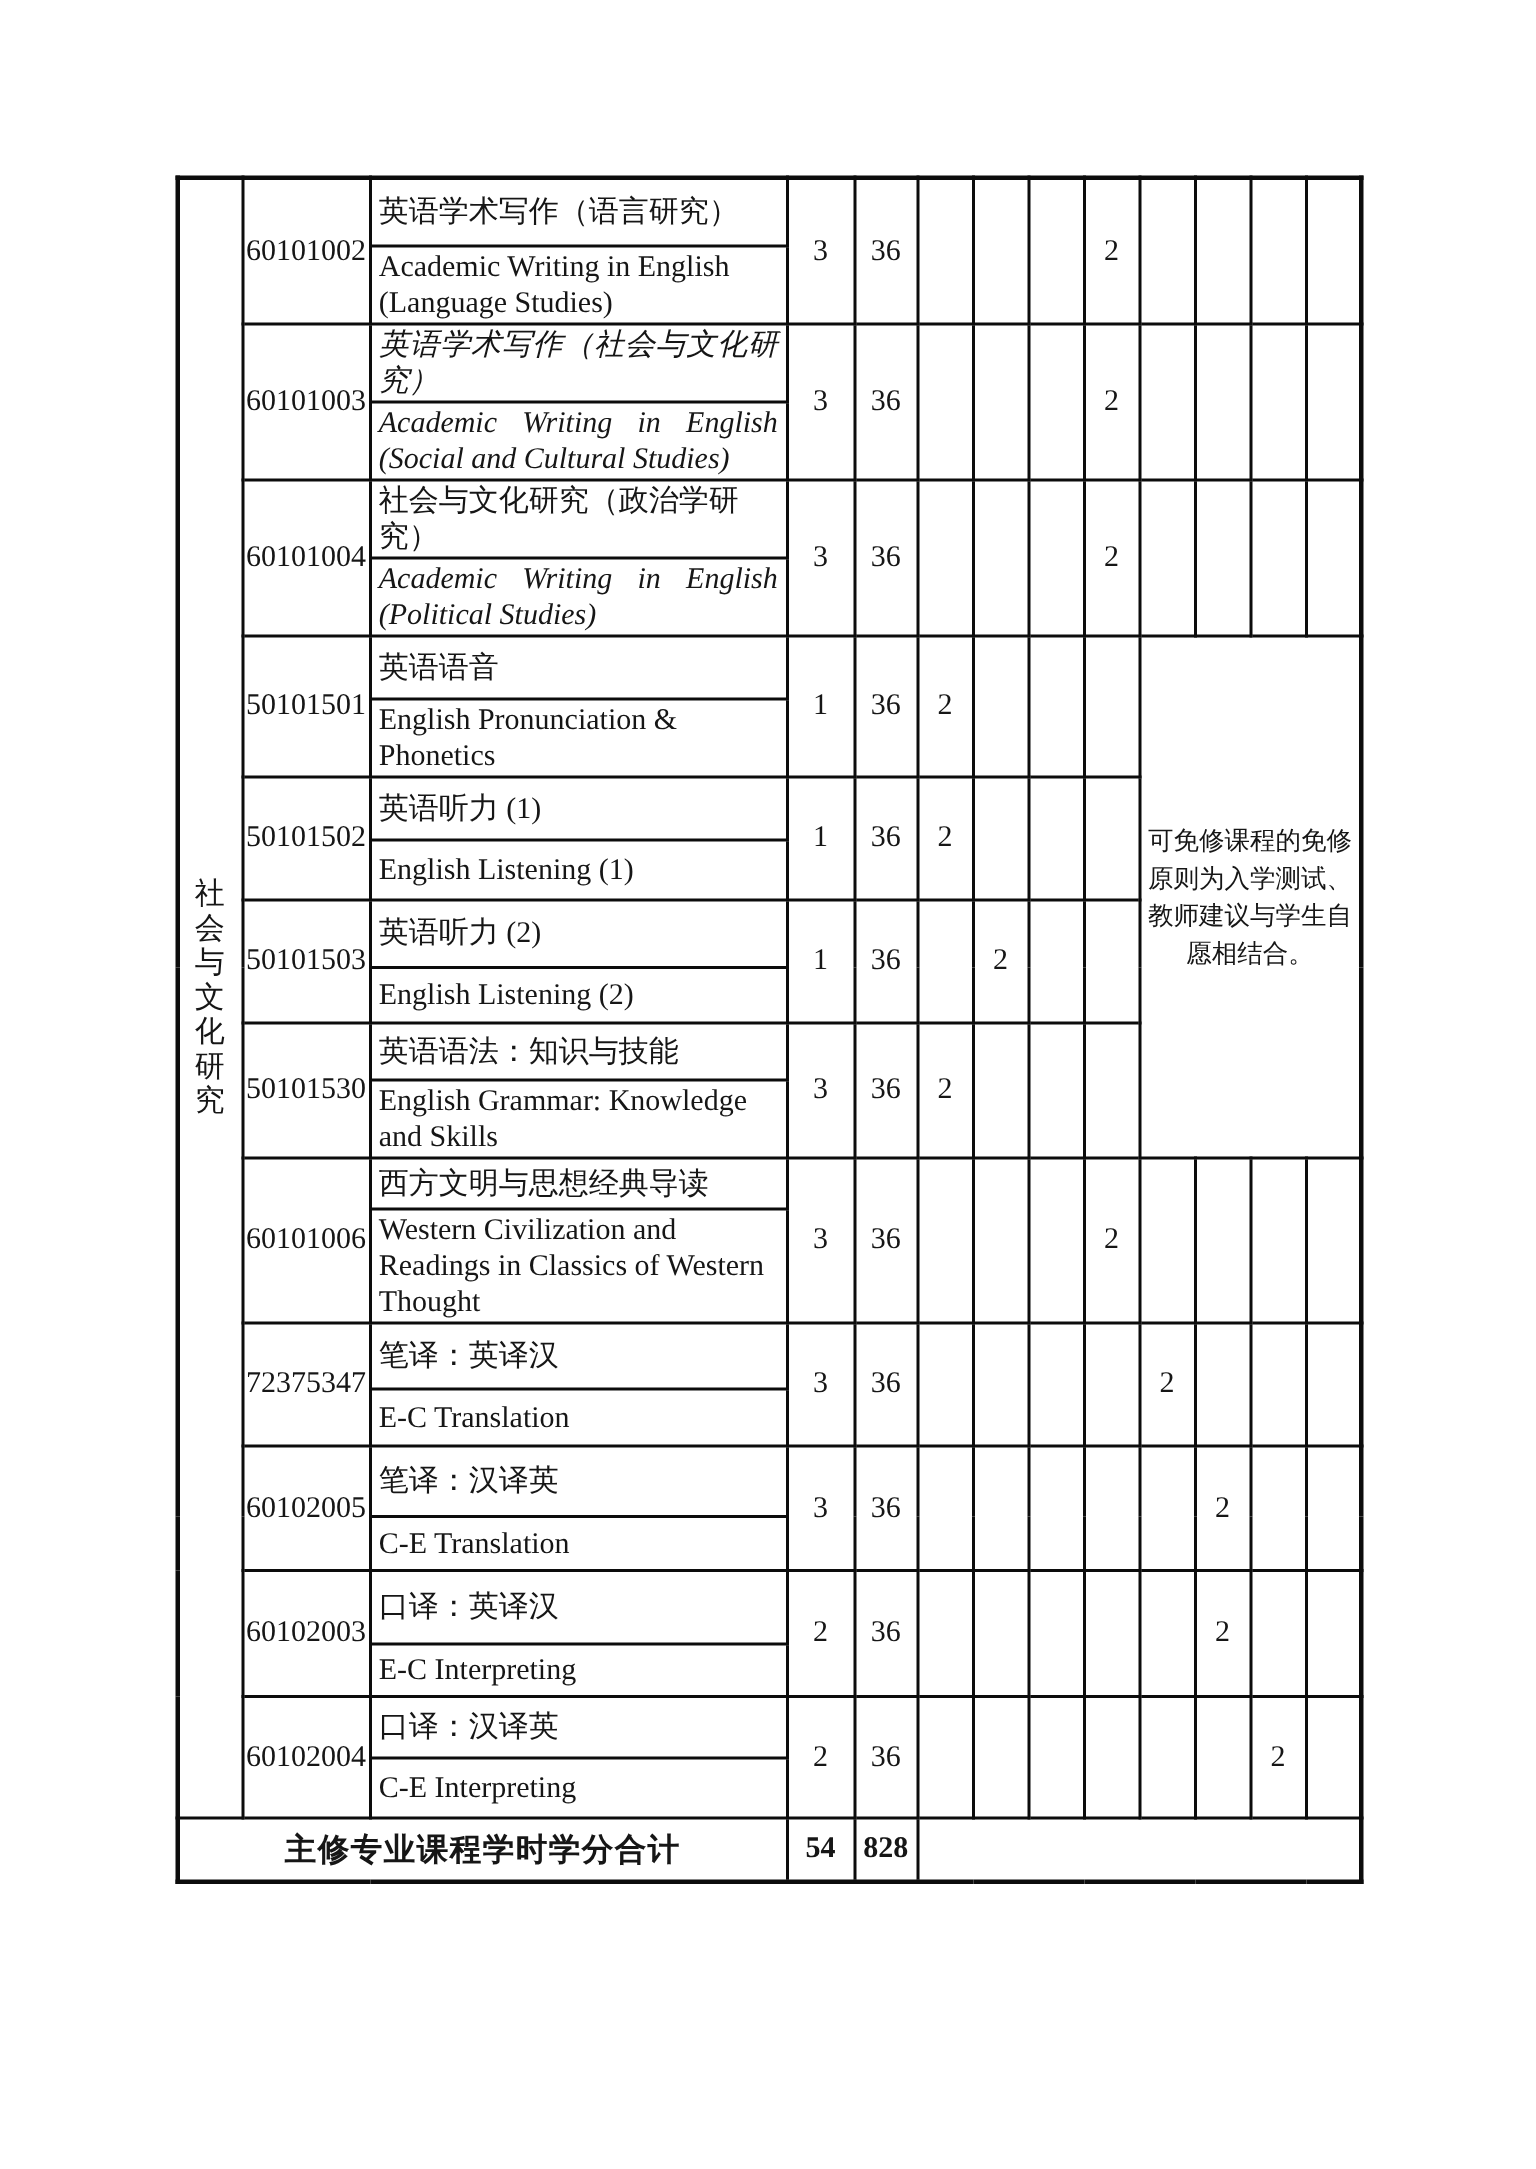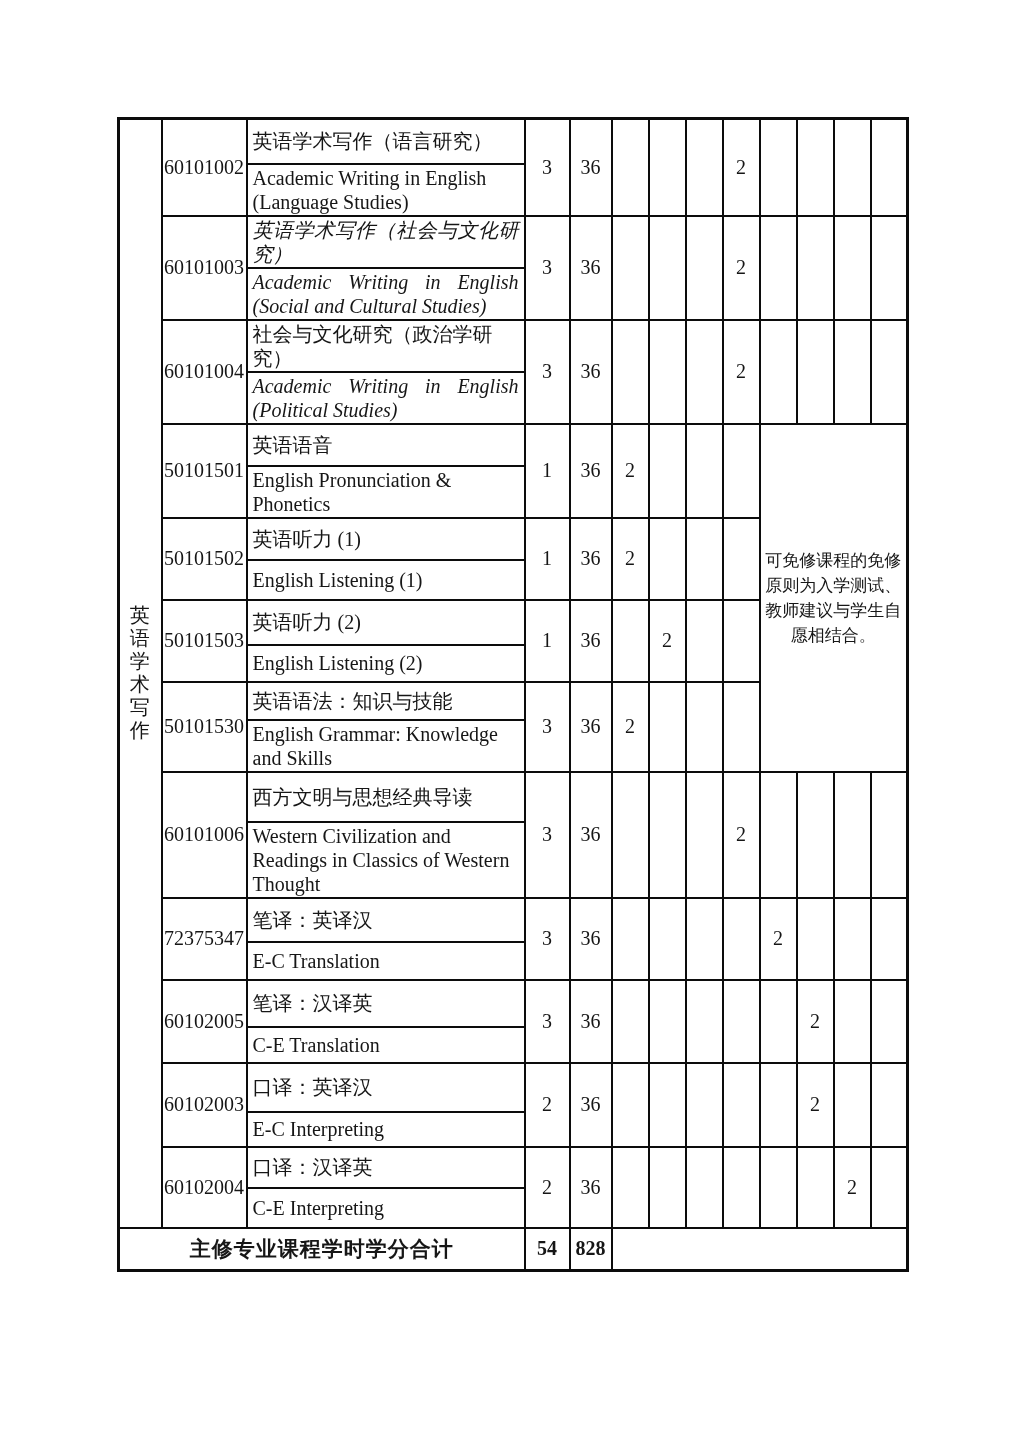--- a/index.html
+++ b/index.html
@@ -66,21 +66,21 @@
         <col style="width:37px">
         <col style="width:37px">
     <col style="width:37px">
         <col style="width:37px">
         <col style="width:37px">
         <col style="width:37px">
   </colgroup>
   <tbody>
 
     <tr>
-      <td class="cat" rowspan="24">英语学术写作</td>
+      <td class="cat" rowspan="24">社会与文化研究</td>
       <td class="code" rowspan="2">60101002</td>
       <td class="name zh" style="height:45px">英语学术写作（语言研究）</td>
       <td class="num" rowspan="2">3</td>
       <td class="num" rowspan="2">36</td>
       <td class="num" rowspan="2"></td>
       <td class="num" rowspan="2"></td>
       <td class="num" rowspan="2"></td>
       <td class="num" rowspan="2">2</td>
       <td class="num" rowspan="2"></td>
       <td class="num" rowspan="2"></td>
@@ -179,21 +179,21 @@
       <td class="num" rowspan="2"></td>
       <td class="num" rowspan="2"></td>
       <td class="num" rowspan="2"></td>
     </tr>
     <tr>
       <td class="name en" style="height:50px">English Grammar: Knowledge and Skills</td>
     </tr>
 
     <tr>
       <td class="code" rowspan="2">60101006</td>
-      <td class="name zh" style="height:50px">西方文明与思想经典导读</td>
+      <td class="name zh" style="height:34px">西方文明与思想经典导读</td>
       <td class="num" rowspan="2">3</td>
       <td class="num" rowspan="2">36</td>
       <td class="num" rowspan="2"></td>
       <td class="num" rowspan="2"></td>
       <td class="num" rowspan="2"></td>
       <td class="num" rowspan="2">2</td>
       <td class="num" rowspan="2"></td>
       <td class="num" rowspan="2"></td>
       <td class="num" rowspan="2"></td>
       <td class="num" rowspan="2"></td>

